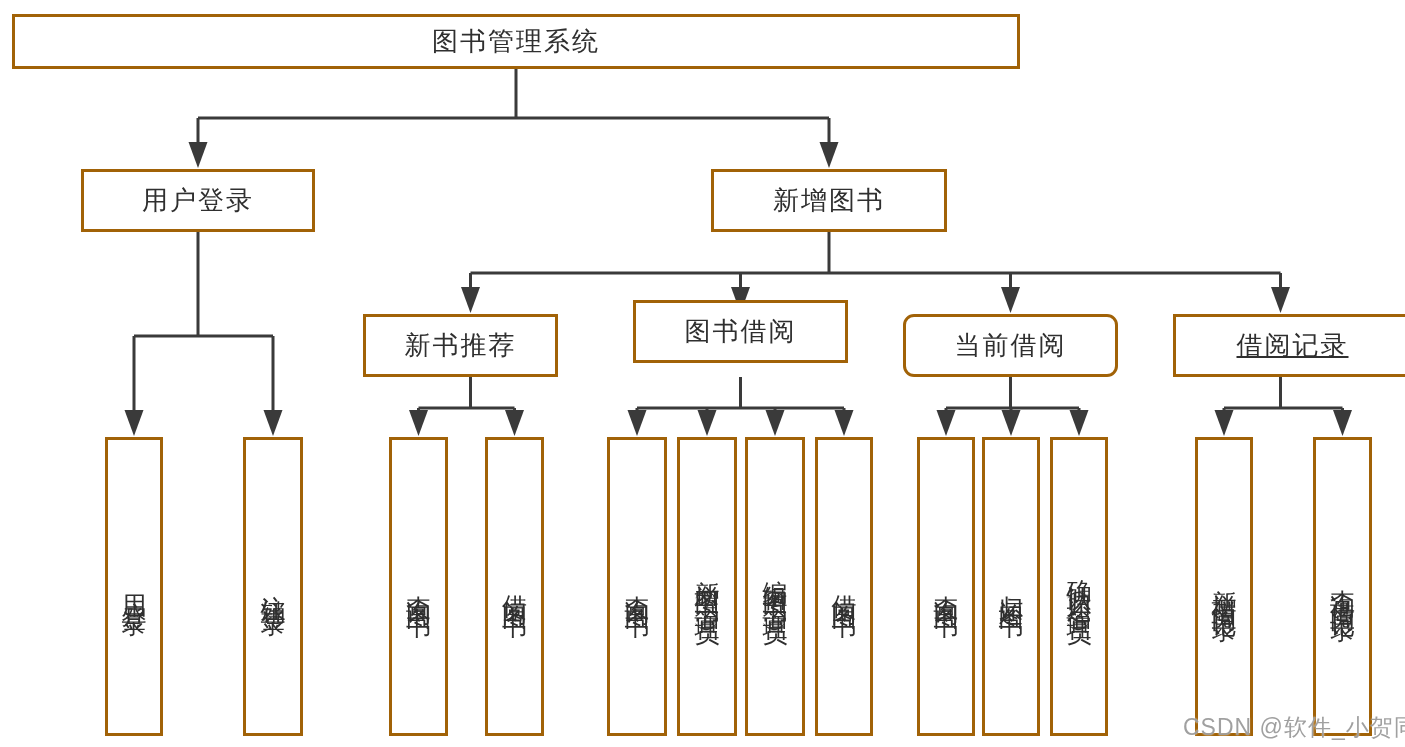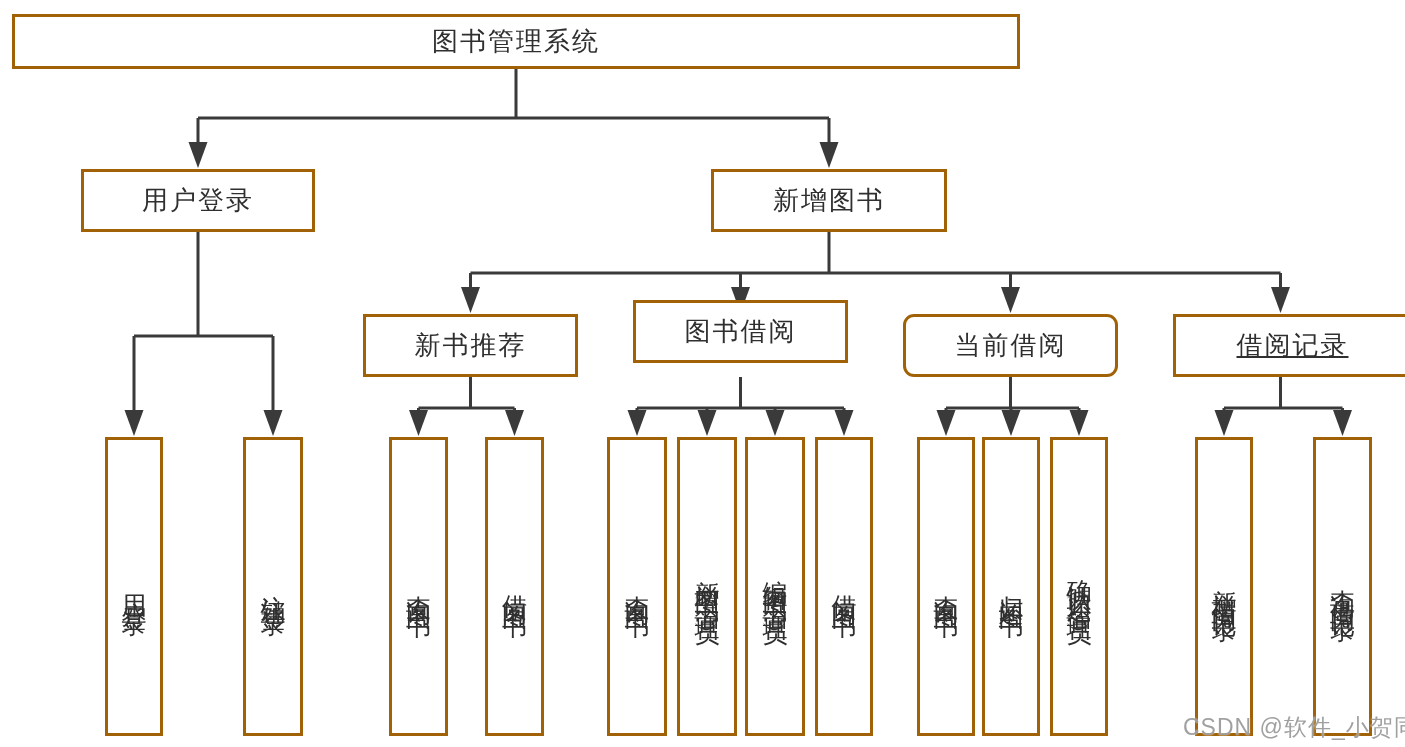--- a/index.html
+++ b/index.html
@@ -34,21 +34,21 @@
     writing-mode: vertical-rl;
     text-orientation: mixed;
     font-size: 25px;
     letter-spacing: 6px;
     line-height: 1;
   }
   
   .n-root     { left: 12px;   top: 14px;  width: 1008px; height: 55px; }
   .n-login    { left: 81px;   top: 169px; width: 234px;  height: 63px; }
   .n-mgmt     { left: 711px;  top: 169px; width: 236px;  height: 63px; }
-  .n-newbook  { left: 363px;  top: 314px; width: 215px;  height: 63px; }
+  .n-newbook  { left: 363px;  top: 314px; width: 195px;  height: 63px; }
   .n-borrow   { left: 633px;  top: 300px; width: 215px;  height: 63px; }
   .n-current  { left: 903px;  top: 314px; width: 215px;  height: 63px; border-radius: 11px; }
   .n-records  { left: 1173px; top: 314px; width: 239px;  height: 63px; text-decoration: underline; }
   
   .v-ul1 { left: 105px;  width: 58px; }
   .v-ul2 { left: 243px;  width: 60px; }
   .v-nb1 { left: 389px;  width: 59px; }
   .v-nb2 { left: 485px;  width: 59px; }
   .v-bb1 { left: 607px;  width: 60px; }
   .v-bb2 { left: 677px;  width: 60px; }

